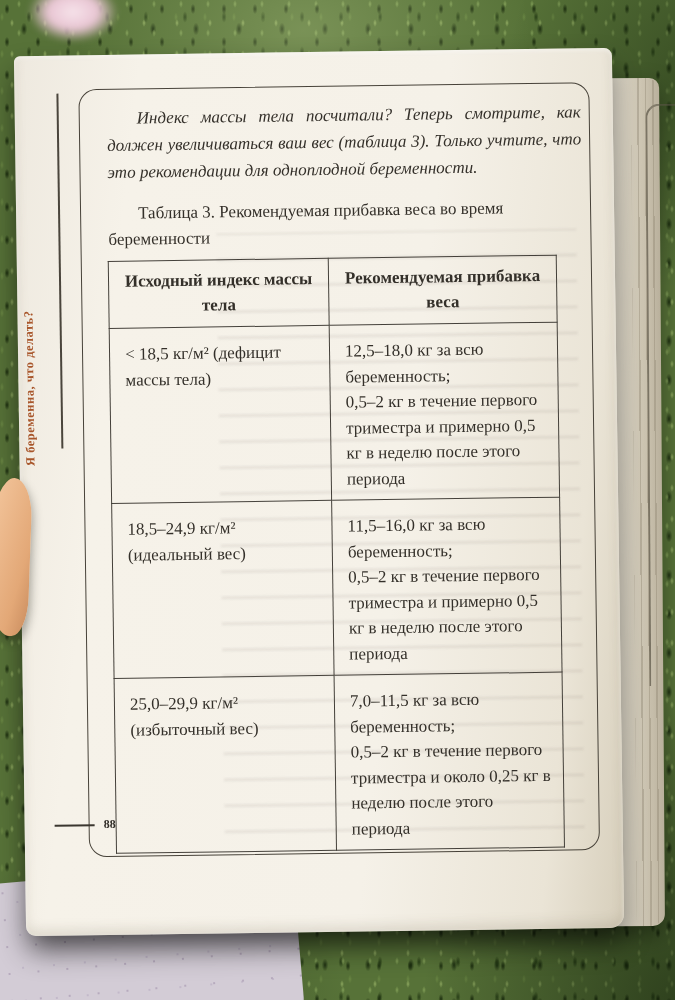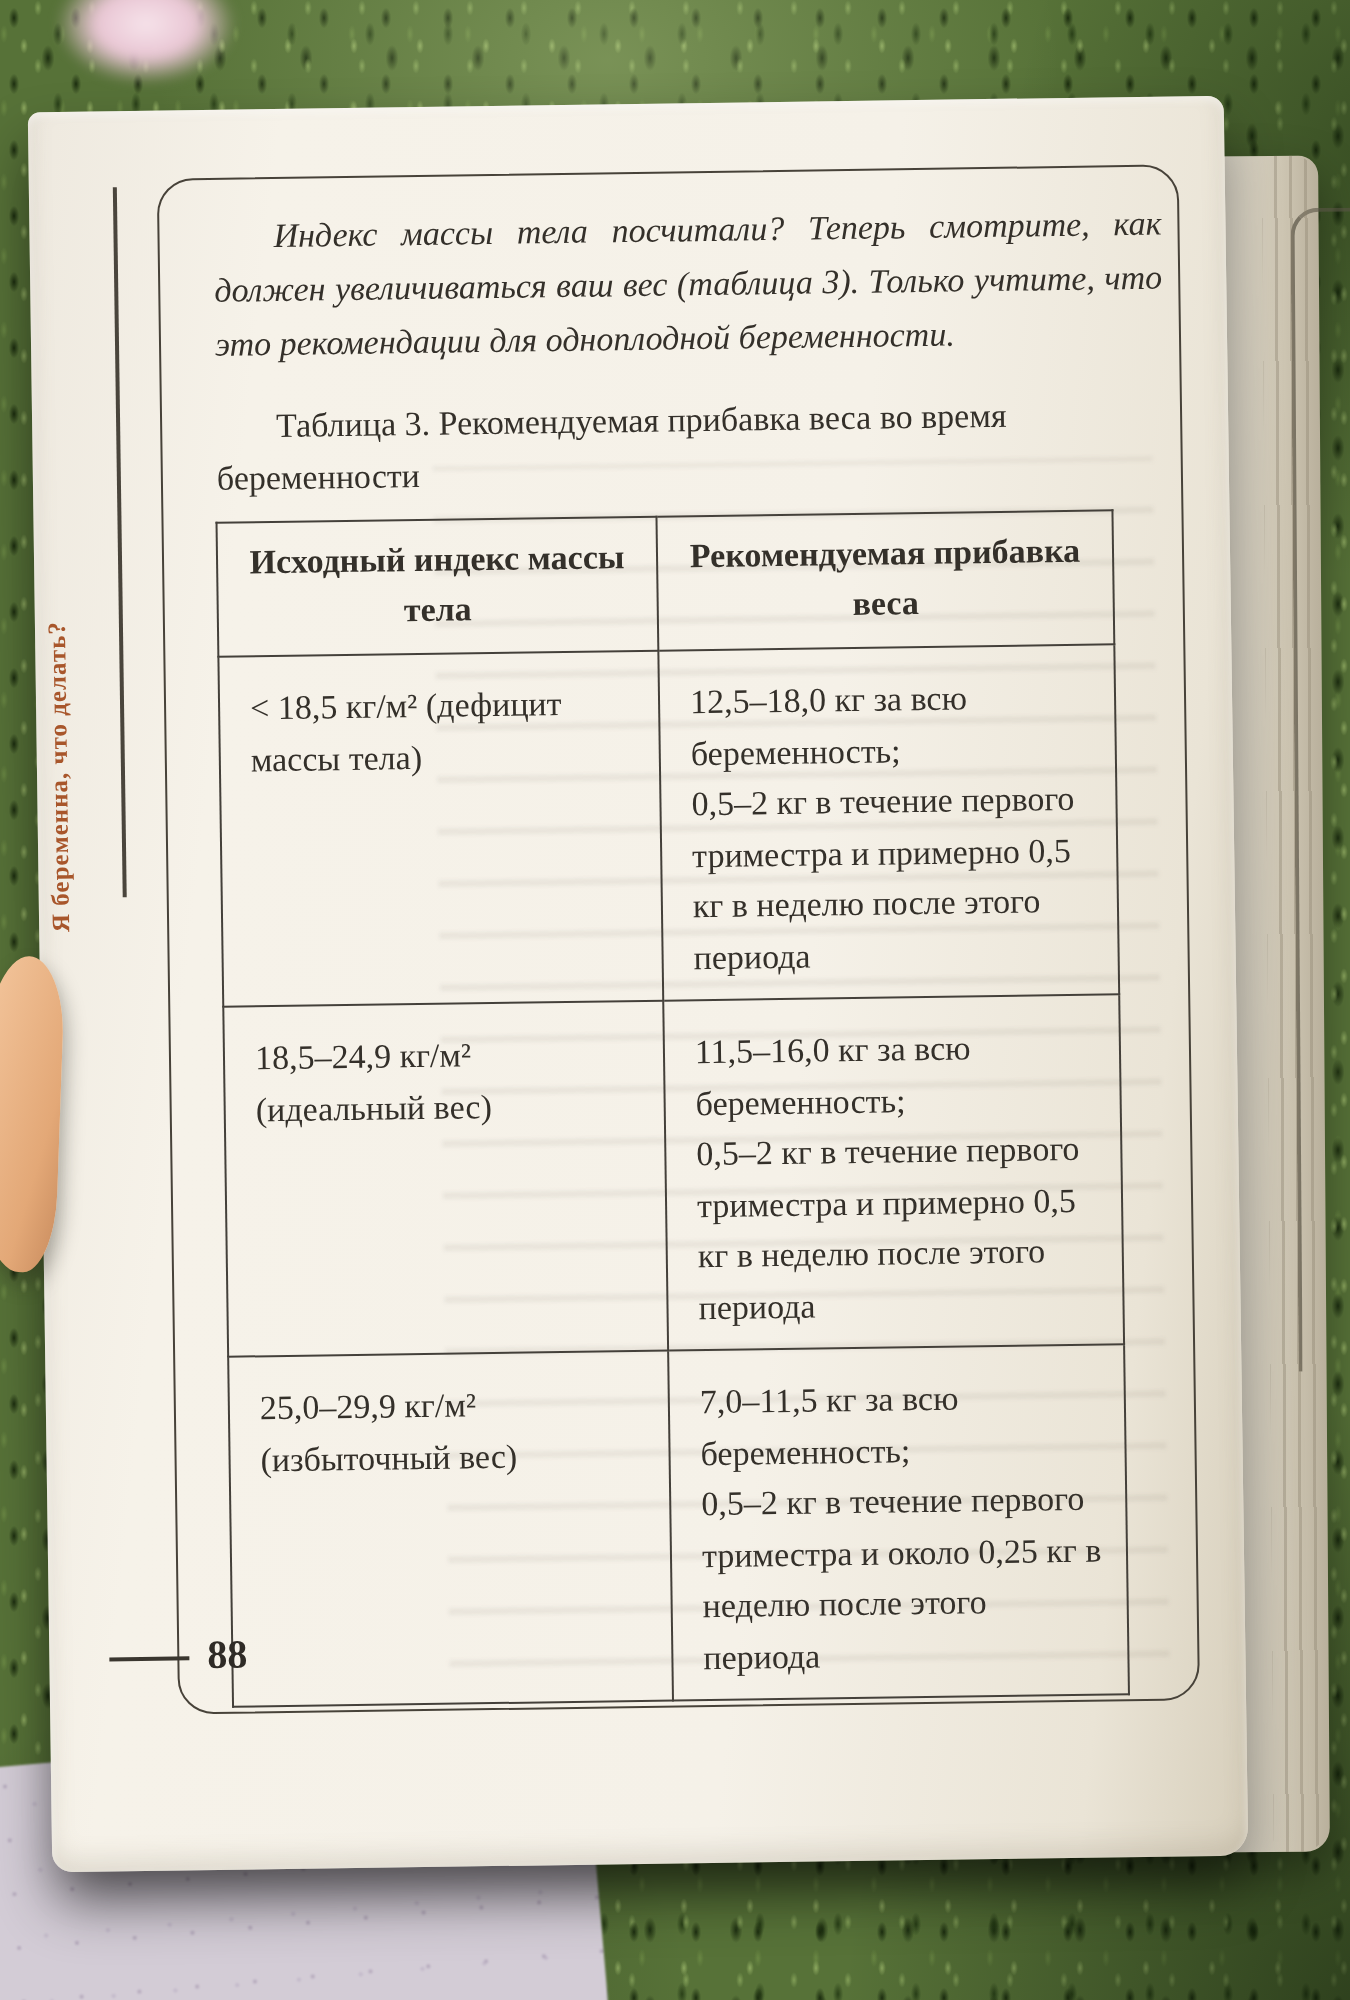--- a/index.html
+++ b/index.html
@@ -121,21 +121,21 @@
     padding:13px 10px 8px 15px;line-height:1.5;
   }
   .gain-table td.gain{white-space:pre-line;}
   .gain-table tbody tr.r1{height:165px;}
   .gain-table tbody tr.r2{height:155px;}
   .gain-table tbody tr.r3{height:165px;}
   .pagenum-wrap{
     position:absolute;left:30px;top:762px;display:flex;align-items:center;gap:9px;
   }
   .pn-line{display:inline-block;width:40px;height:2px;background:#3a362f;}
-  .pagenum{font-weight:bold;font-size:20px;color:#2f2b26;}
+  .pagenum{font-weight:bold;font-size:12px;color:#2f2b26;}
   
   .finger{
     position:absolute;left:-10px;top:478px;width:40px;height:158px;z-index:5;
     background:linear-gradient(105deg,#f4c79e,#e3a877 70%,#c98c5e);
     border-radius:22px 18px 16px 22px / 60px 40px 40px 60px;
     transform:rotate(2deg);
     box-shadow:2px 6px 10px rgba(30,30,20,.35);
   }
 </style>
 </head>

